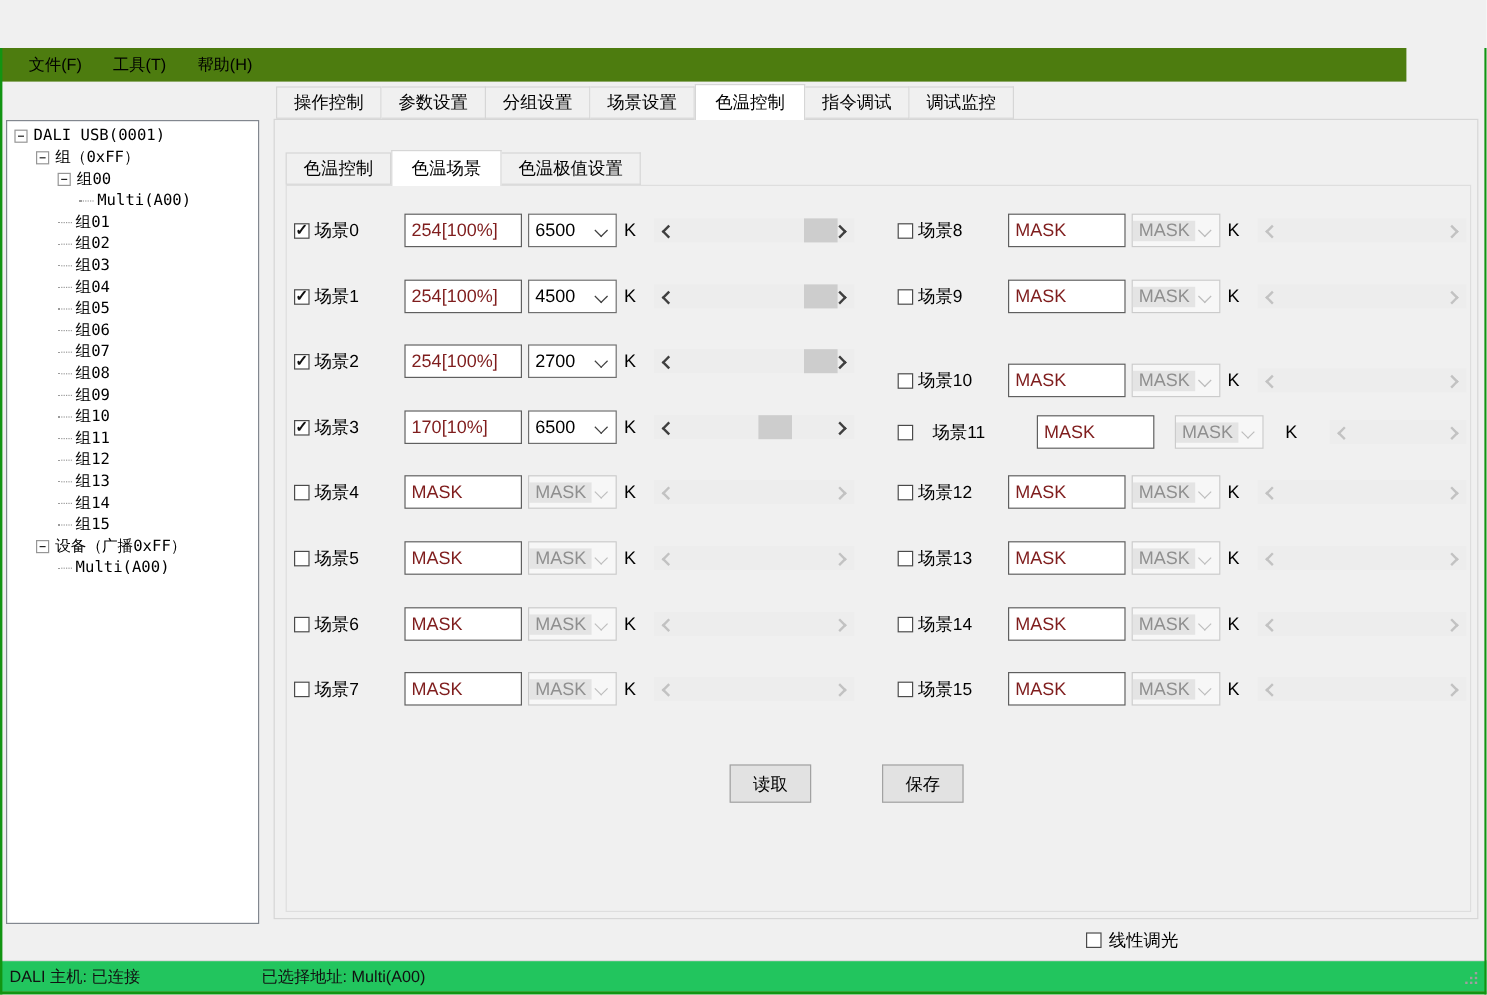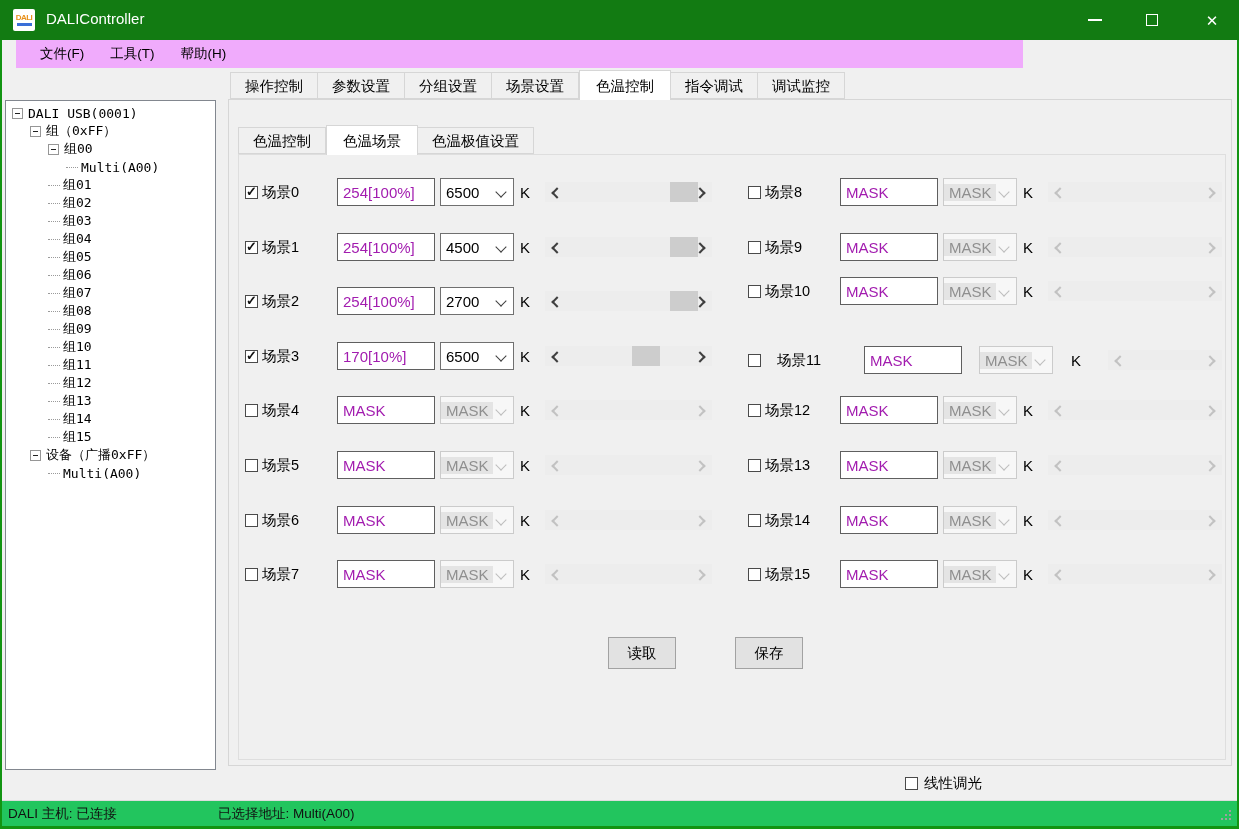--- a/index.html
+++ b/index.html
@@ -13,21 +13,21 @@
               display:flex; flex-direction:column; align-items:center; justify-content:center; }
   .app-icon .t { font-size:8px; font-weight:bold; color:#e8901a; line-height:8px; letter-spacing:-0.5px; }
   .app-icon .u { width:15px; height:3px; background:#3a6fd8; margin-top:1px; }
   .title-text { position:absolute; left:46px; top:10px; font-size:15px; color:#fff; }
   .win-btn { position:absolute; top:0; width:50px; height:40px; display:flex; align-items:center; justify-content:center; }
   .btn-min { left:1070px; } .btn-max { left:1127px; } .btn-close { left:1185px; width:54px; }
   .glyph-min { width:14px; height:2px; background:#fff; }
   .glyph-max { width:12px; height:12px; border:1.5px solid #fff; box-sizing:border-box; }
   .glyph-close { color:#fff; font-size:15px; line-height:1; }
   
-  .menubar { position:absolute; left:16px; top:40px; width:1007px; height:28px; background:#f0abfc; display:flex; padding-left:11px; box-sizing:border-box; }
+  .menubar { position:absolute; left:0; top:40px; width:1172px; height:28px; background:#4d7c0f; display:flex; padding-left:11px; box-sizing:border-box; }
   .menu-item { line-height:28px; padding:0 13px; font-size:13.5px; }
   
   .green-left  { position:absolute; left:0; top:40px; width:2px; height:789px; background:#129412; z-index:50; }
   .green-right { position:absolute; left:1237px; top:40px; width:2px; height:789px; background:#129412; z-index:50; }
   .green-bottom{ position:absolute; left:0; top:826px; width:1239px; height:3px; background:#129412; z-index:50; }
   
   .tree-panel { position:absolute; left:5px; top:100px; width:211px; height:670px; background:#fff;
                 border:1px solid #82878f; box-sizing:border-box; padding-top:3px; overflow:hidden; }
   .tnode { height:18px; display:flex; align-items:center; white-space:nowrap;
            font-family:"DejaVu Sans Mono",monospace; font-size:13px; }
@@ -55,21 +55,21 @@
   #col-left  { left:245px; width:467px; }
   #col-right { left:748px; width:474px; }
   .scene-row { position:absolute; left:0; width:100%; height:28px; display:flex; align-items:center; }
   .cb { width:13px; height:13px; border:1px solid #4a4a4a; background:#fff; box-sizing:border-box;
         position:relative; flex:none; }
   .cb .tick { position:absolute; left:0; top:-3px; font-size:13px; font-weight:bold; color:#111; display:none; }
   .cb.checked .tick { display:block; }
   .scene-row .cb { margin-right:4px; }
   .scene-label { width:75px; font-size:14.5px; flex:none; }
   .level-input { width:98px; height:28px; box-sizing:border-box; border:1px solid #5f5f5f; background:#fff;
-                 font-size:15px; padding:0 0 0 5px; font-family:inherit; color:#a21caf; flex:none; outline:none; }
+                 font-size:15px; padding:0 0 0 5px; font-family:inherit; color:#7f1d1d; flex:none; outline:none; }
   .combo { width:74px; height:28px; box-sizing:border-box; border:1px solid #707070; background:#fff;
            margin-left:5px; display:flex; align-items:center; position:relative; flex:none; }
   .combo-val { font-size:15px; padding-left:5px; color:#000; }
   .chev { position:absolute; right:8px; top:9px; width:7px; height:7px;
           border-right:1.5px solid #3f3f3f; border-bottom:1.5px solid #3f3f3f; transform:rotate(45deg); }
   .combo.disabled { border-color:#cbcbcb; background:#f7f7f7; }
   .combo.disabled .combo-val { background:#e4e4e4; color:#8f8f8f; padding-right:4px; }
   .combo.disabled .chev { border-color:#bdbdbd; }
   .k { margin:0 6px; font-size:15px; flex:none; }
   .hscroll { flex:1 1 auto; height:20px; background:#ededed; position:relative; margin-left:9px; }
@@ -93,36 +93,20 @@
   .status-item { position:absolute; top:4px; font-size:13.5px; color:#111; white-space:nowrap; }
   .grip { position:absolute; left:1221px; top:810px; width:12px; height:12px; z-index:60; }
   .grip::after { content:""; position:absolute; left:0; top:8px; width:2px; height:2px; background:#9f9f9f;
                  box-shadow:4px 0 #9f9f9f, 8px 0 #9f9f9f, 4px -4px #9f9f9f, 8px -4px #9f9f9f, 8px -8px #9f9f9f; }
 </style>
 </head>
 <body>
 
 <div id="window">
 
-  <div class="titlebar">
-    <div class="app-icon">
-      <span class="t">DALI</span>
-      <span class="u"></span>
-    </div>
-    <span class="title-text">DALIController</span>
-    <div class="win-btn btn-min">
-        <span class="glyph-min"></span>
-      </div>
-    <div class="win-btn btn-max">
-        <span class="glyph-max"></span>
-      </div>
-    <div class="win-btn btn-close">
-        <span class="glyph-close">✕</span>
-      </div>
-  </div>
 
   <div class="menubar" id="menubar">
       <span class="menu-item">文件(F)</span>
       <span class="menu-item">工具(T)</span>
       <span class="menu-item">帮助(H)</span>
     </div>
 
   <div class="tree-panel" id="tree">
       <div class="tnode">
     <span class="ind" style="width: 6px;"></span>
@@ -423,21 +407,21 @@
       <span class="combo-val">MASK</span>
       <span class="chev"></span>
     </span>
     <span class="k">K</span>
     <span class="hscroll disabled">
       <span class="arr left"></span>
 
       <span class="arr right"></span>
     </span>
   </div>
-      <div class="scene-row" style="top: 99px;">
+      <div class="scene-row" style="top: 125px;">
     <span class="cb"></span>
     <span class="scene-label">场景10</span>
     <input class="level-input" value="MASK" style="">
     <span class="combo disabled">
       <span class="combo-val">MASK</span>
       <span class="chev"></span>
     </span>
     <span class="k">K</span>
     <span class="hscroll disabled">
       <span class="arr left"></span>

